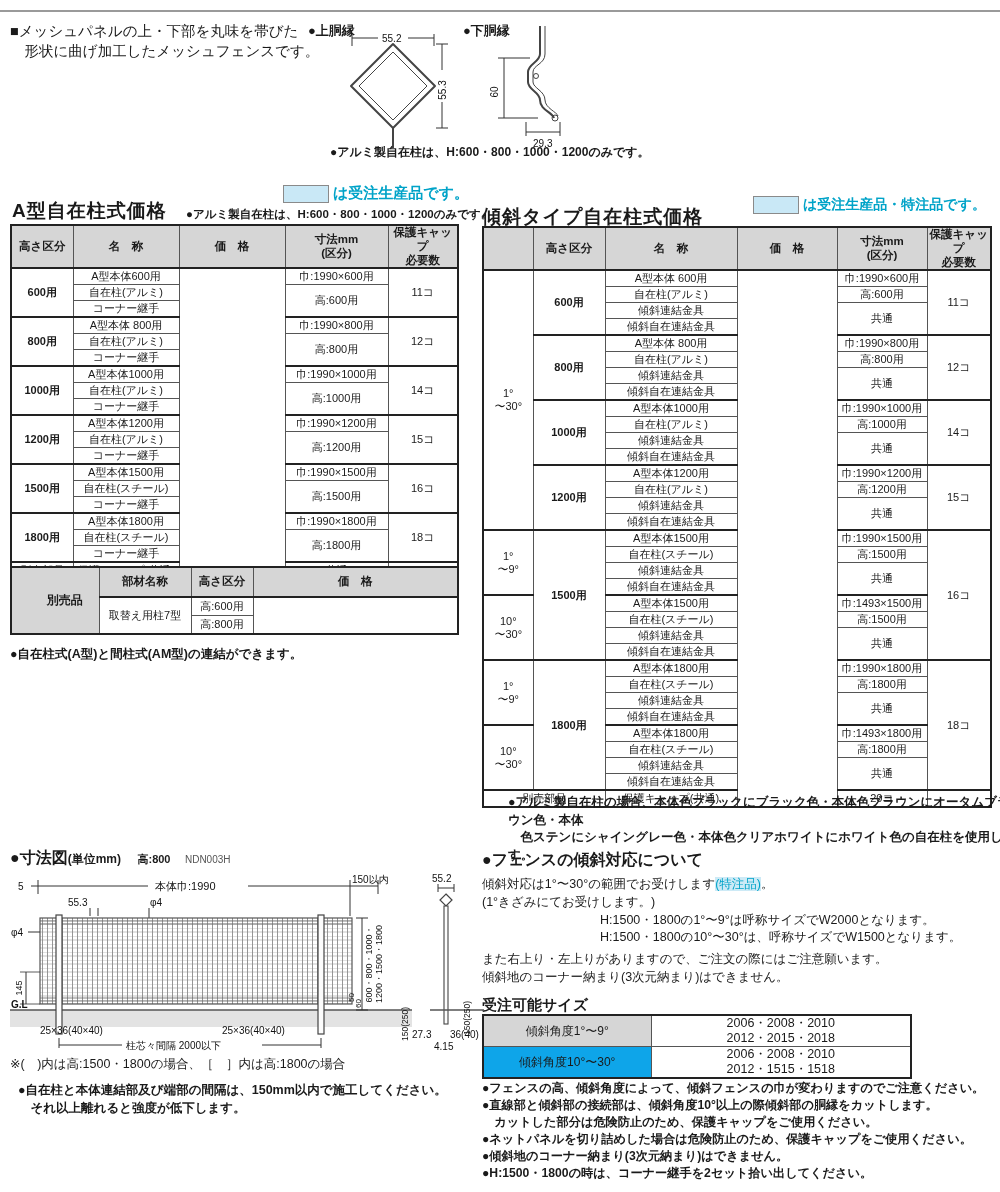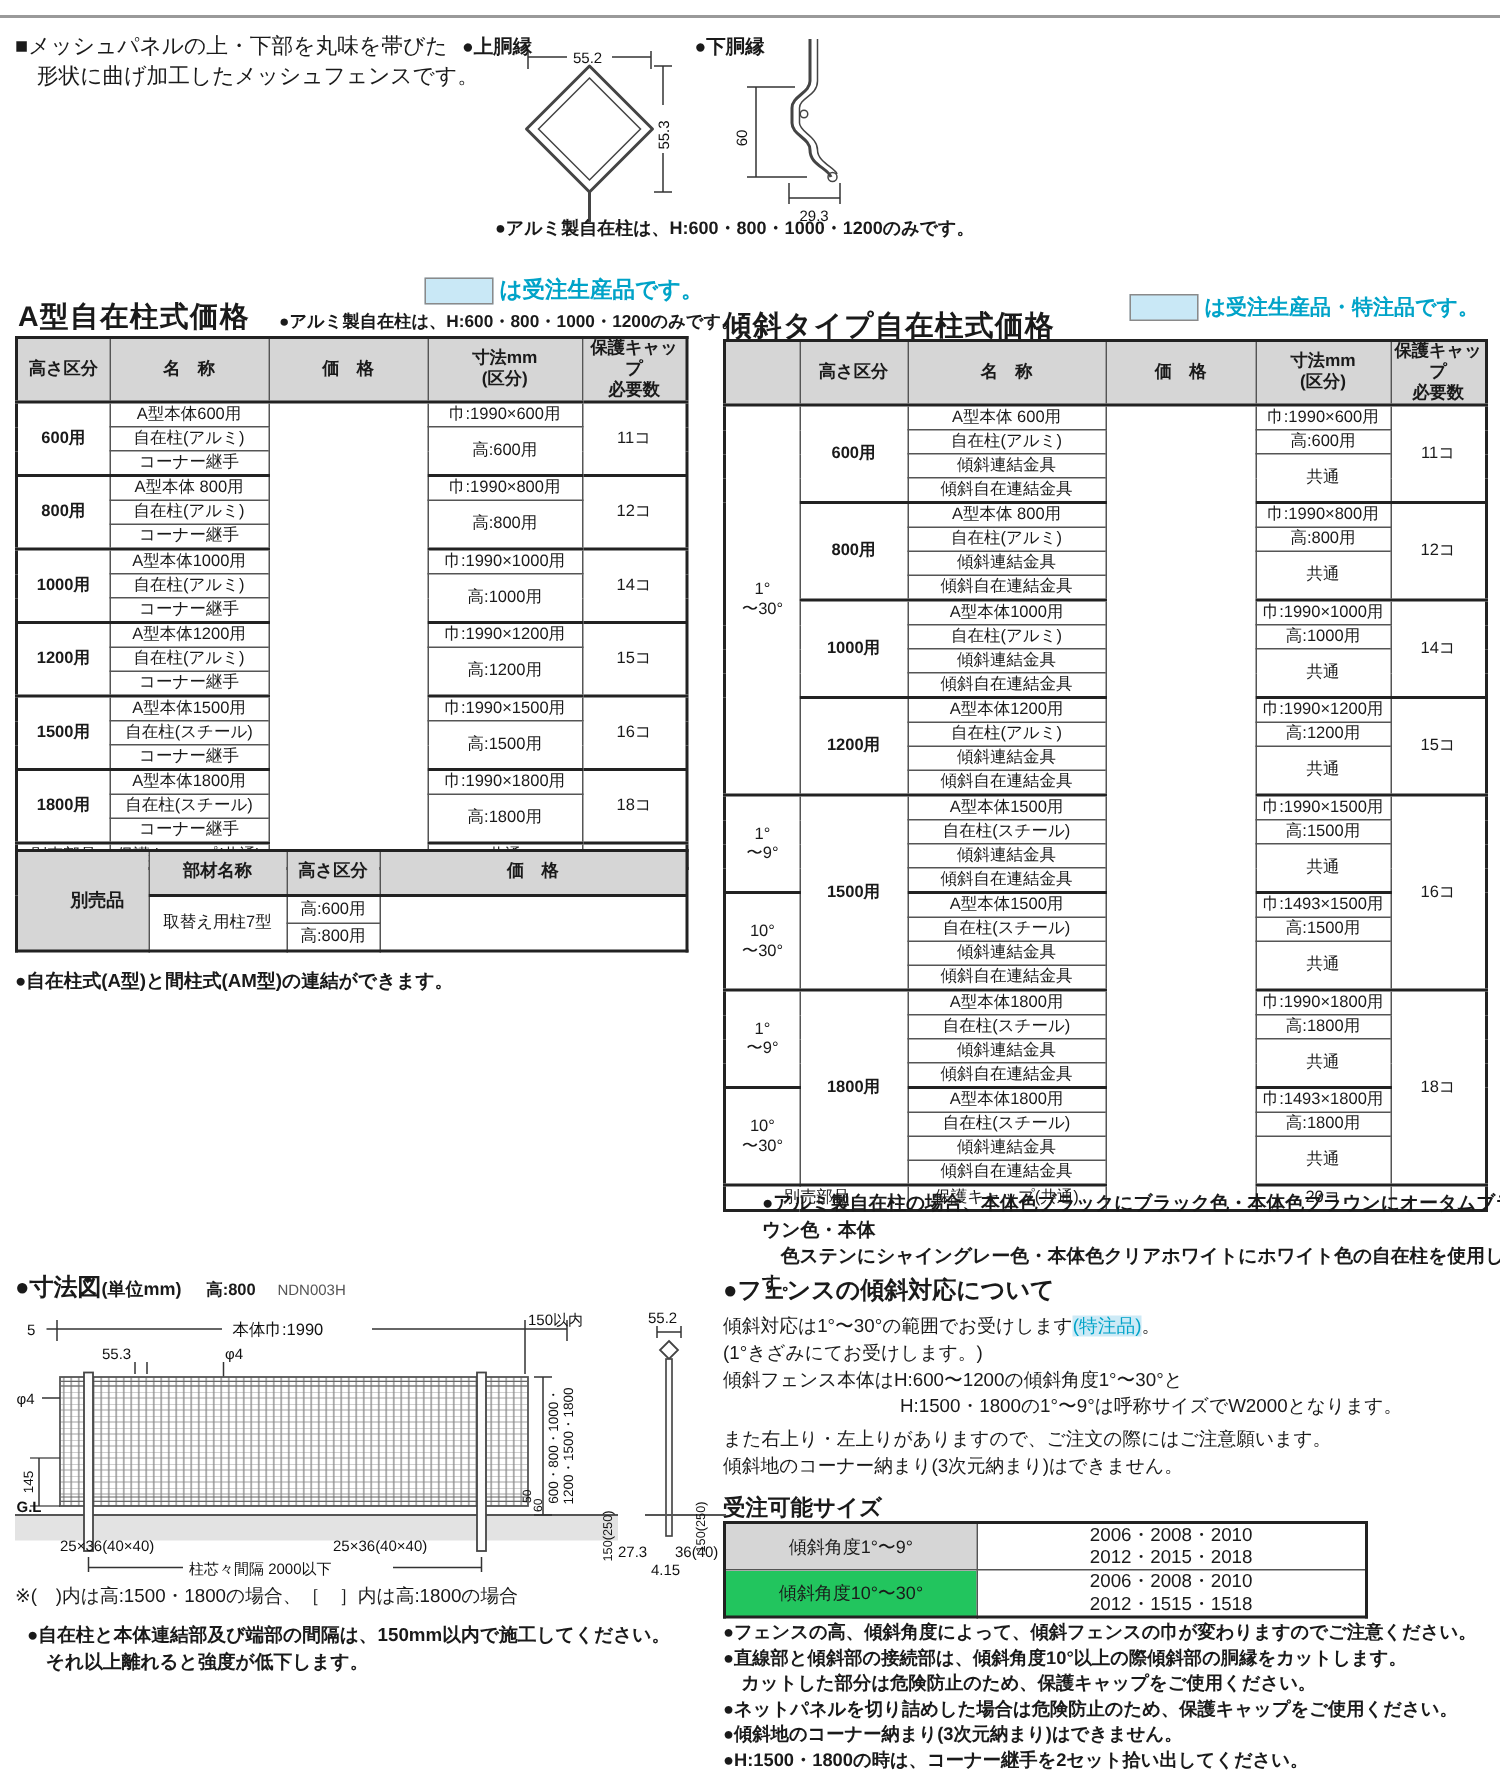--- a/index.html
+++ b/index.html
@@ -410,40 +410,40 @@
 </tbody>
   </table>
 
 <div class="abs bullet" style="left:508px;top:794px;width:508px;">●アルミ製自在柱の場合、本体色ブラックにブラック色・本体色ブラウンにオータムブラウン色・本体
 　色ステンにシャイングレー色・本体色クリアホワイトにホワイト色の自在柱を使用します。</div>
 
 <div class="abs h2" style="left:482px;top:850px;">●フェンスの傾斜対応について</div>
 <div class="abs para" style="left:482px;top:876px;width:510px;">
   <div><span>傾斜対応は1°〜30°の範囲でお受けします</span><span class="hl">(特注品)</span><span>。</span></div>
   <div>(1°きざみにてお受けします。)</div>
-  <div>傾斜フェンス本体はH:600〜1200の傾斜角度1°〜30°と</div>
   <div style="padding-left:118px;">H:1500・1800の1°〜9°は呼称サイズでW2000となります。</div>
+  <div style="padding-left:118px;">H:1500・1800の10°〜30°は、呼称サイズでW1500となります。</div>
   <div style="margin-top:4px;">また右上り・左上りがありますので、ご注文の際にはご注意願います。</div>
   <div>傾斜地のコーナー納まり(3次元納まり)はできません。</div>
 </div>
 
 <div class="abs h3" style="left:482px;top:996px;">受注可能サイズ</div>
 <table class="abs tbl" style="left:482px;top:1014px;width:428px;">
   <colgroup>
       <col style="width:168px">
       <col style="width:260px">
     </colgroup>
   <tbody>
       <tr>
     <td style="height:30px;background:#d6d6d6;font-size:12px;">傾斜角度1°〜9°</td>
     <td style="font-size:12.5px;">2006・2008・2010
 2012・2015・2018</td>
   </tr>
   <tr>
-    <td style="height:30px;background:#22c55e;font-size:12px;">傾斜角度10°〜30°</td>
+    <td style="height:30px;background:#0ea5e9;font-size:12px;">傾斜角度10°〜30°</td>
     <td style="font-size:12.5px;">2006・2008・2010
 2012・1515・1518</td>
   </tr>
 </tbody>
   </table>
 
 <div class="abs bullet" style="left:482px;top:1080px;width:516px;font-size:12.2px;">●フェンスの高、傾斜角度によって、傾斜フェンスの巾が変わりますのでご注意ください。
 ●直線部と傾斜部の接続部は、傾斜角度10°以上の際傾斜部の胴縁をカットします。
 　カットした部分は危険防止のため、保護キャップをご使用ください。
 ●ネットパネルを切り詰めした場合は危険防止のため、保護キャップをご使用ください。

